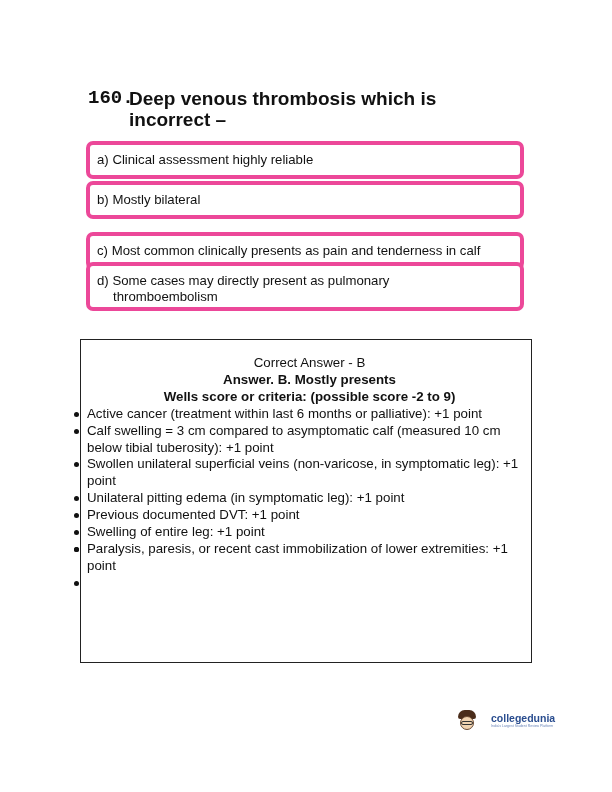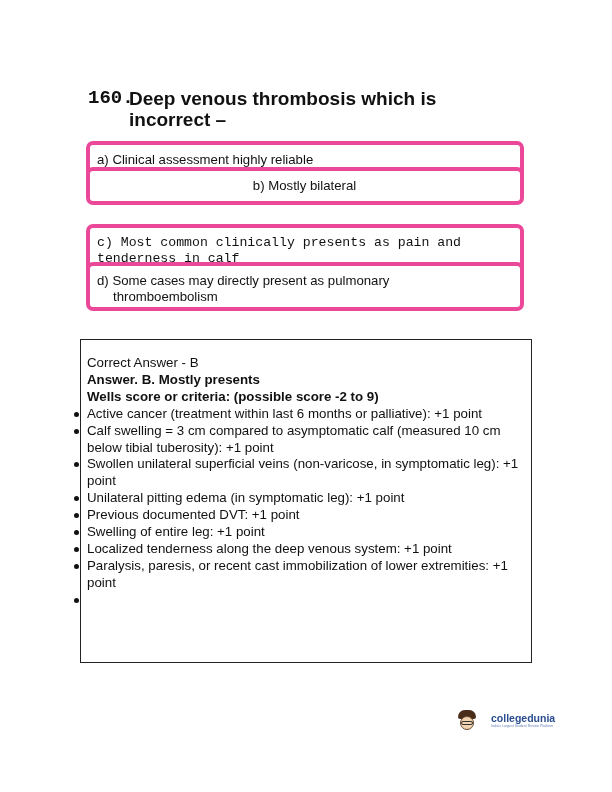--- a/index.html
+++ b/index.html
@@ -21,21 +21,21 @@
   .option .label-cont { display: block; }
   .option .cont { padding-left: 16px; display: block; }
   .answer-box {
     position: absolute; left: 80px; top: 339px; width: 452px; height: 324px;
     border: 1px solid #222; box-sizing: border-box;
   }
   .ans-content {
     position: absolute; left: 87px; top: 355px; width: 445px;
     font-size: 13.3px; line-height: 16.9px;
   }
-  .ans-line { display: block; }
+  .ans-line { display: block; text-align: center; }
   .bold { font-weight: bold; }
   ul.wells { list-style: none; margin: 0; padding: 0; }
   ul.wells li { position: relative; }
   ul.wells li .bullet {
     position: absolute; left: -13px; top: 6px; width: 5px; height: 5px;
     background: #111; border-radius: 50%;
   }
   .logo {
     position: absolute; left: 457px; top: 708px; width: 90px; height: 26px;
     display: flex; align-items: center; gap: 31px;
@@ -52,44 +52,44 @@
 <body>
 
 <div class="q-title">
   <span class="num">160.</span>
   <span class="text">Deep venous thrombosis which is incorrect –</span>
 </div>
 
 <div class="option" style="top:141px;">
   <span class="label-cont">a) Clinical assessment highly reliable</span>
 </div>
-<div class="option" style="top:167px;text-align:center;">
+<div class="option" style="top:181px;">
   <span class="label-cont">b) Mostly bilateral</span>
 </div>
-<div class="option" style="top:224px;font-family:Liberation Mono, monospace;">
+<div class="option" style="top:232px;">
   <span class="label-cont">c) Most common clinically presents as pain and tenderness in calf</span>
 </div>
 <div class="option" style="top:262px; height:49px;">
   <span class="label-cont">d) Some cases may directly present as pulmonary</span>
   <span class="cont">thromboembolism</span>
 </div>
 
 <div class="answer-box"></div>
 <div class="ans-content">
   <span class="ans-line">Correct Answer - B</span>
   <span class="ans-line bold">Answer. B. Mostly presents</span>
   <span class="ans-line bold">Wells score or criteria: (possible score -2 to 9)</span>
   <ul class="wells">
     <li><span class="bullet"></span><span>Active cancer (treatment within last 6 months or palliative): +1 point</span></li>
     <li><span class="bullet"></span><span>Calf swelling = 3 cm compared to asymptomatic calf (measured 10 cm below tibial tuberosity): +1 point</span></li>
     <li><span class="bullet"></span><span>Swollen unilateral superficial veins (non-varicose, in symptomatic leg): +1 point</span></li>
     <li><span class="bullet"></span><span>Unilateral pitting edema (in symptomatic leg): +1 point</span></li>
     <li><span class="bullet"></span><span>Previous documented DVT: +1 point</span></li>
     <li><span class="bullet"></span><span>Swelling of entire leg: +1 point</span></li>
-    <li><span class="bullet"></span><span>Localized tenderness along the deep venous system: +1 point</span></li>
+    <li><span class="bullet"></span></li>
     <li><span class="bullet"></span><span>Paralysis, paresis, or recent cast immobilization of lower extremities: +1 point</span></li>
     <li><span class="bullet"></span></li>
   </ul>
 </div>
 
 <div class="logo">
   <div class="face">
     <div class="hair"></div>
     <div class="head"></div>
     <div class="glasses"></div>

